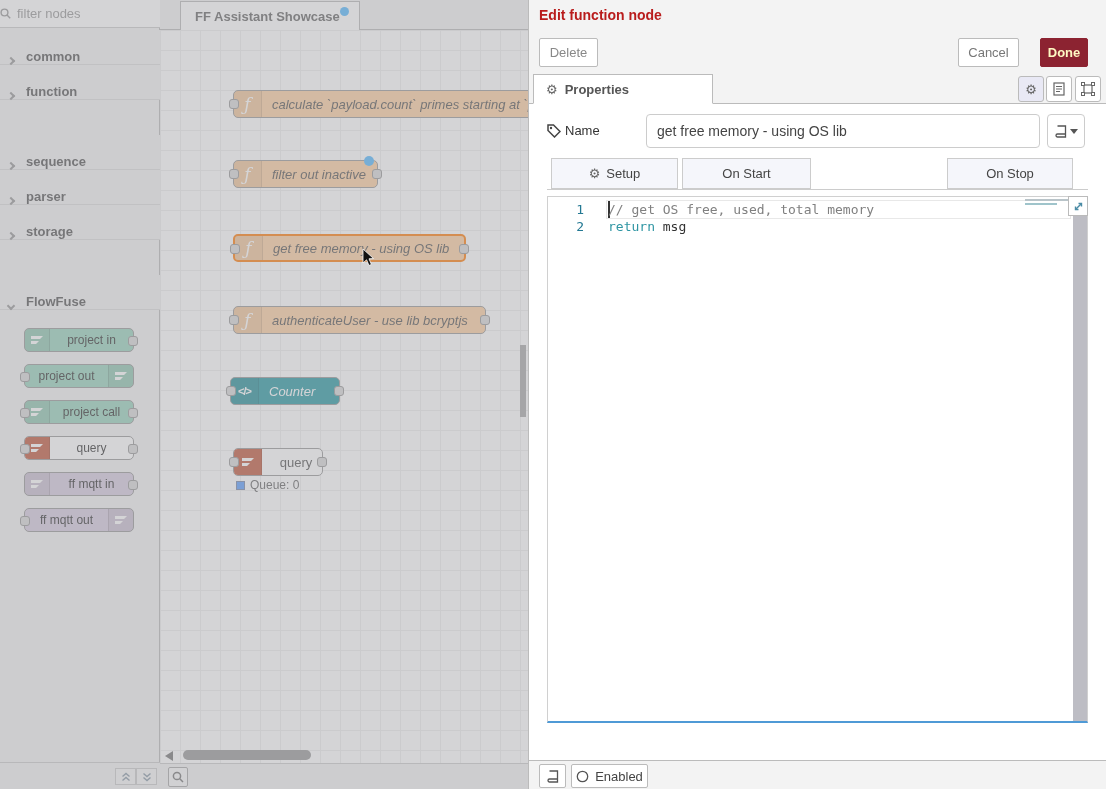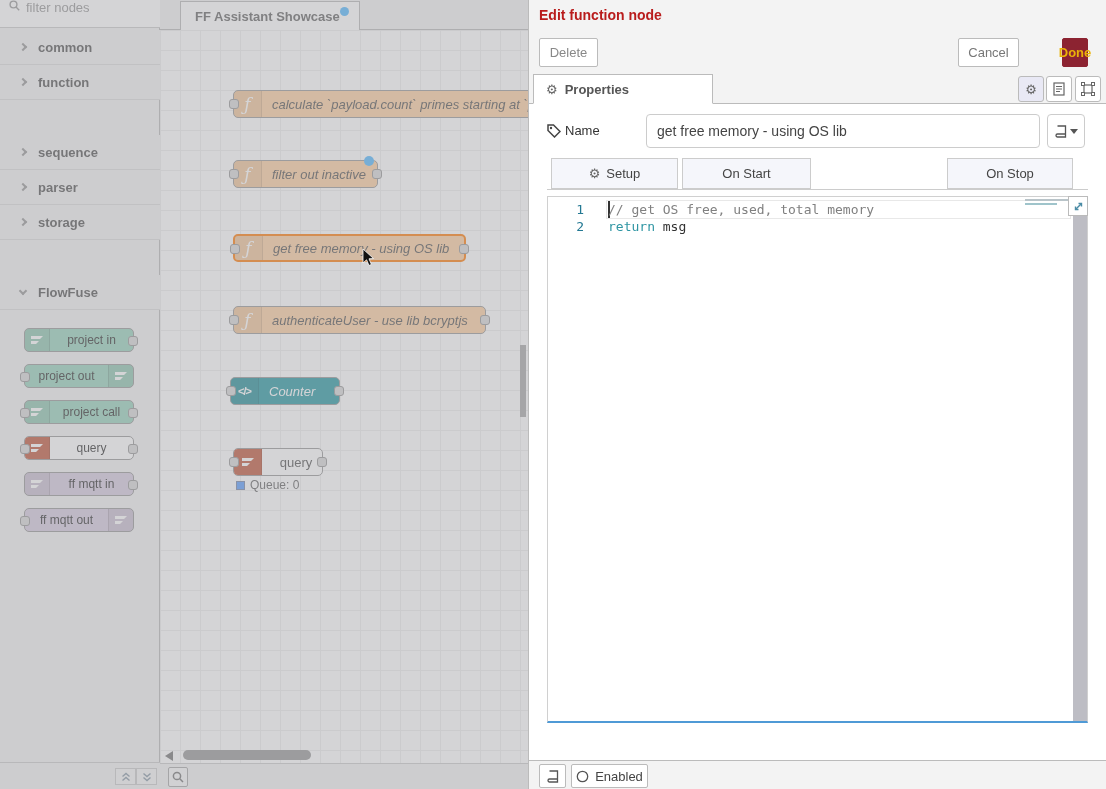--- a/index.html
+++ b/index.html
@@ -4,24 +4,24 @@
 <style>
   * { margin:0; padding:0; box-sizing:border-box; }
   html,body { width:1106px; height:789px; overflow:hidden;
     font-family:"Liberation Sans", sans-serif; background:#fff; }
   #stage { position:relative; width:1106px; height:789px; }
 
   
   #palette { position:absolute; left:0; top:0; width:160px; height:789px;
     background:#f3f3f3; border-right:1px solid #bbb; }
   #palette-search { position:absolute; left:0; top:0; width:160px; height:28px;
-    background:#fff; border-bottom:1px solid #ccc; display:flex; padding-left:9px; }
+    background:#fff; border-bottom:1px solid #ccc; display:flex; align-items:center; }
   #palette-search .ph { color:#999; font-size:13px; margin-left:6px; }
   .pal-cat { position:absolute; left:0; width:160px; height:35px; background:#f3f3f3;
-    border-bottom:1px solid #ddd; display:flex; align-items:center; padding-left:20px; }
+    border-bottom:1px solid #ddd; display:flex; align-items:flex-end; padding-left:8px; }
   .pal-cat .lbl { font-size:13px; font-weight:bold; color:#555; margin-left:12px; }
   .chev { width:6px; height:6px; border-right:2px solid #999; border-bottom:2px solid #999;
     transform:rotate(-45deg); margin-top:0; }
   .chev.open { transform:rotate(45deg); margin-top:-3px; }
   .pal-node { position:absolute; width:110px; height:24px; border:1px solid #999;
     border-radius:5px; font-size:12px; color:#333; display:flex; align-items:center; }
   .pal-node .plabel { flex:1; text-align:center; padding:0 4px; white-space:nowrap; overflow:hidden; }
   .pal-icon { width:25px; height:100%; background:rgba(0,0,0,0.06); display:flex;
     align-items:center; justify-content:center; }
   .pal-icon.l { border-right:1px solid rgba(0,0,0,0.12); border-radius:4px 0 0 4px; }
@@ -96,22 +96,22 @@
     background:#fff; border-left:1px solid #bbb; }
   #panel-header { position:absolute; left:0; top:0; width:578px; height:30px;
     background:#f3f3f3; display:flex; align-items:center; }
   #panel-header .htxt { font-size:14px; font-weight:bold; color:#b91c1c; margin-left:10px; }
   #panel-toolbar { position:absolute; left:0; top:30px; width:578px; height:44px; background:#f3f3f3; }
   .btn { position:absolute; height:29px; border:1px solid #bbb; border-radius:2px;
     background:#fff; font-size:13px; color:#888; display:flex; align-items:center;
     justify-content:center; cursor:pointer; }
   #btn-delete { left:10px; top:8px; width:59px; }
   #btn-cancel { right:88px; top:8px; width:61px; color:#777; }
-  #btn-done { right:19px; top:8px; width:26px; background:var(--c-done); border-color:var(--c-done);
-    color:#eab308; font-weight:bold; }
+  #btn-done { right:19px; top:8px; width:48px; background:var(--c-done); border-color:var(--c-done);
+    color:#fef9c3; font-weight:bold; }
   #panel-tabrow { position:absolute; left:0; top:74px; width:578px; height:30px;
     background:#f3f3f3; border-bottom:1px solid #bbb; }
   #tab-properties { position:absolute; left:4px; top:0; width:180px; height:30px;
     background:#fff; border:1px solid #bbb; border-bottom:1px solid #fff;
     display:flex; align-items:center; padding-left:12px; z-index:2; }
   #tab-properties .ptxt { font-size:13px; font-weight:bold; color:#555; margin-left:7px; }
   .gear { font-size:13px; color:#666; line-height:1; }
   .mini-btn { position:absolute; top:2px; width:26px; height:26px; background:#fff;
     border:1px solid #bbb; border-radius:3px; display:flex; align-items:center; justify-content:center; }
   #mbtn-gear { right:63px; background:#e9e9f5; }

